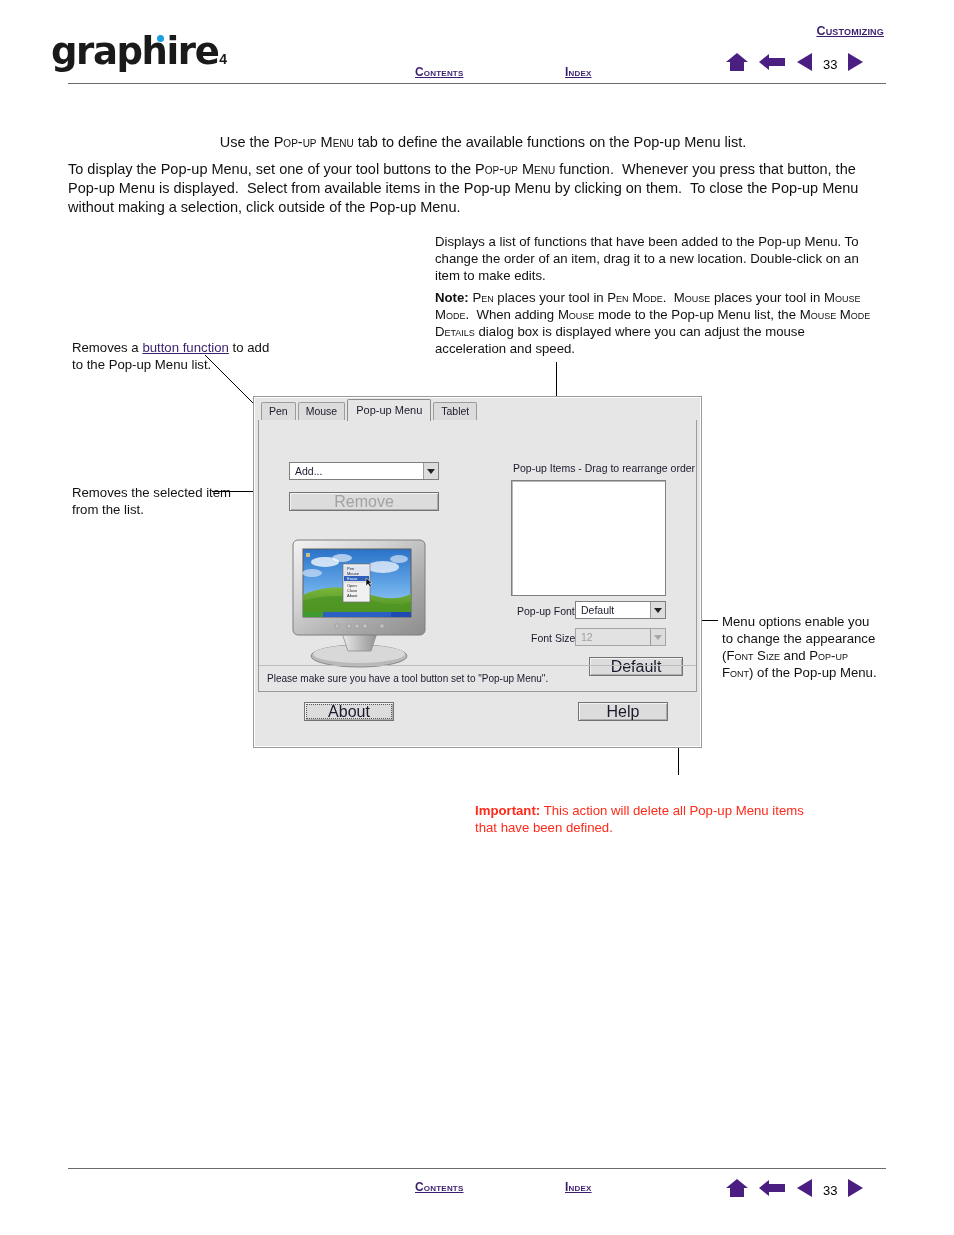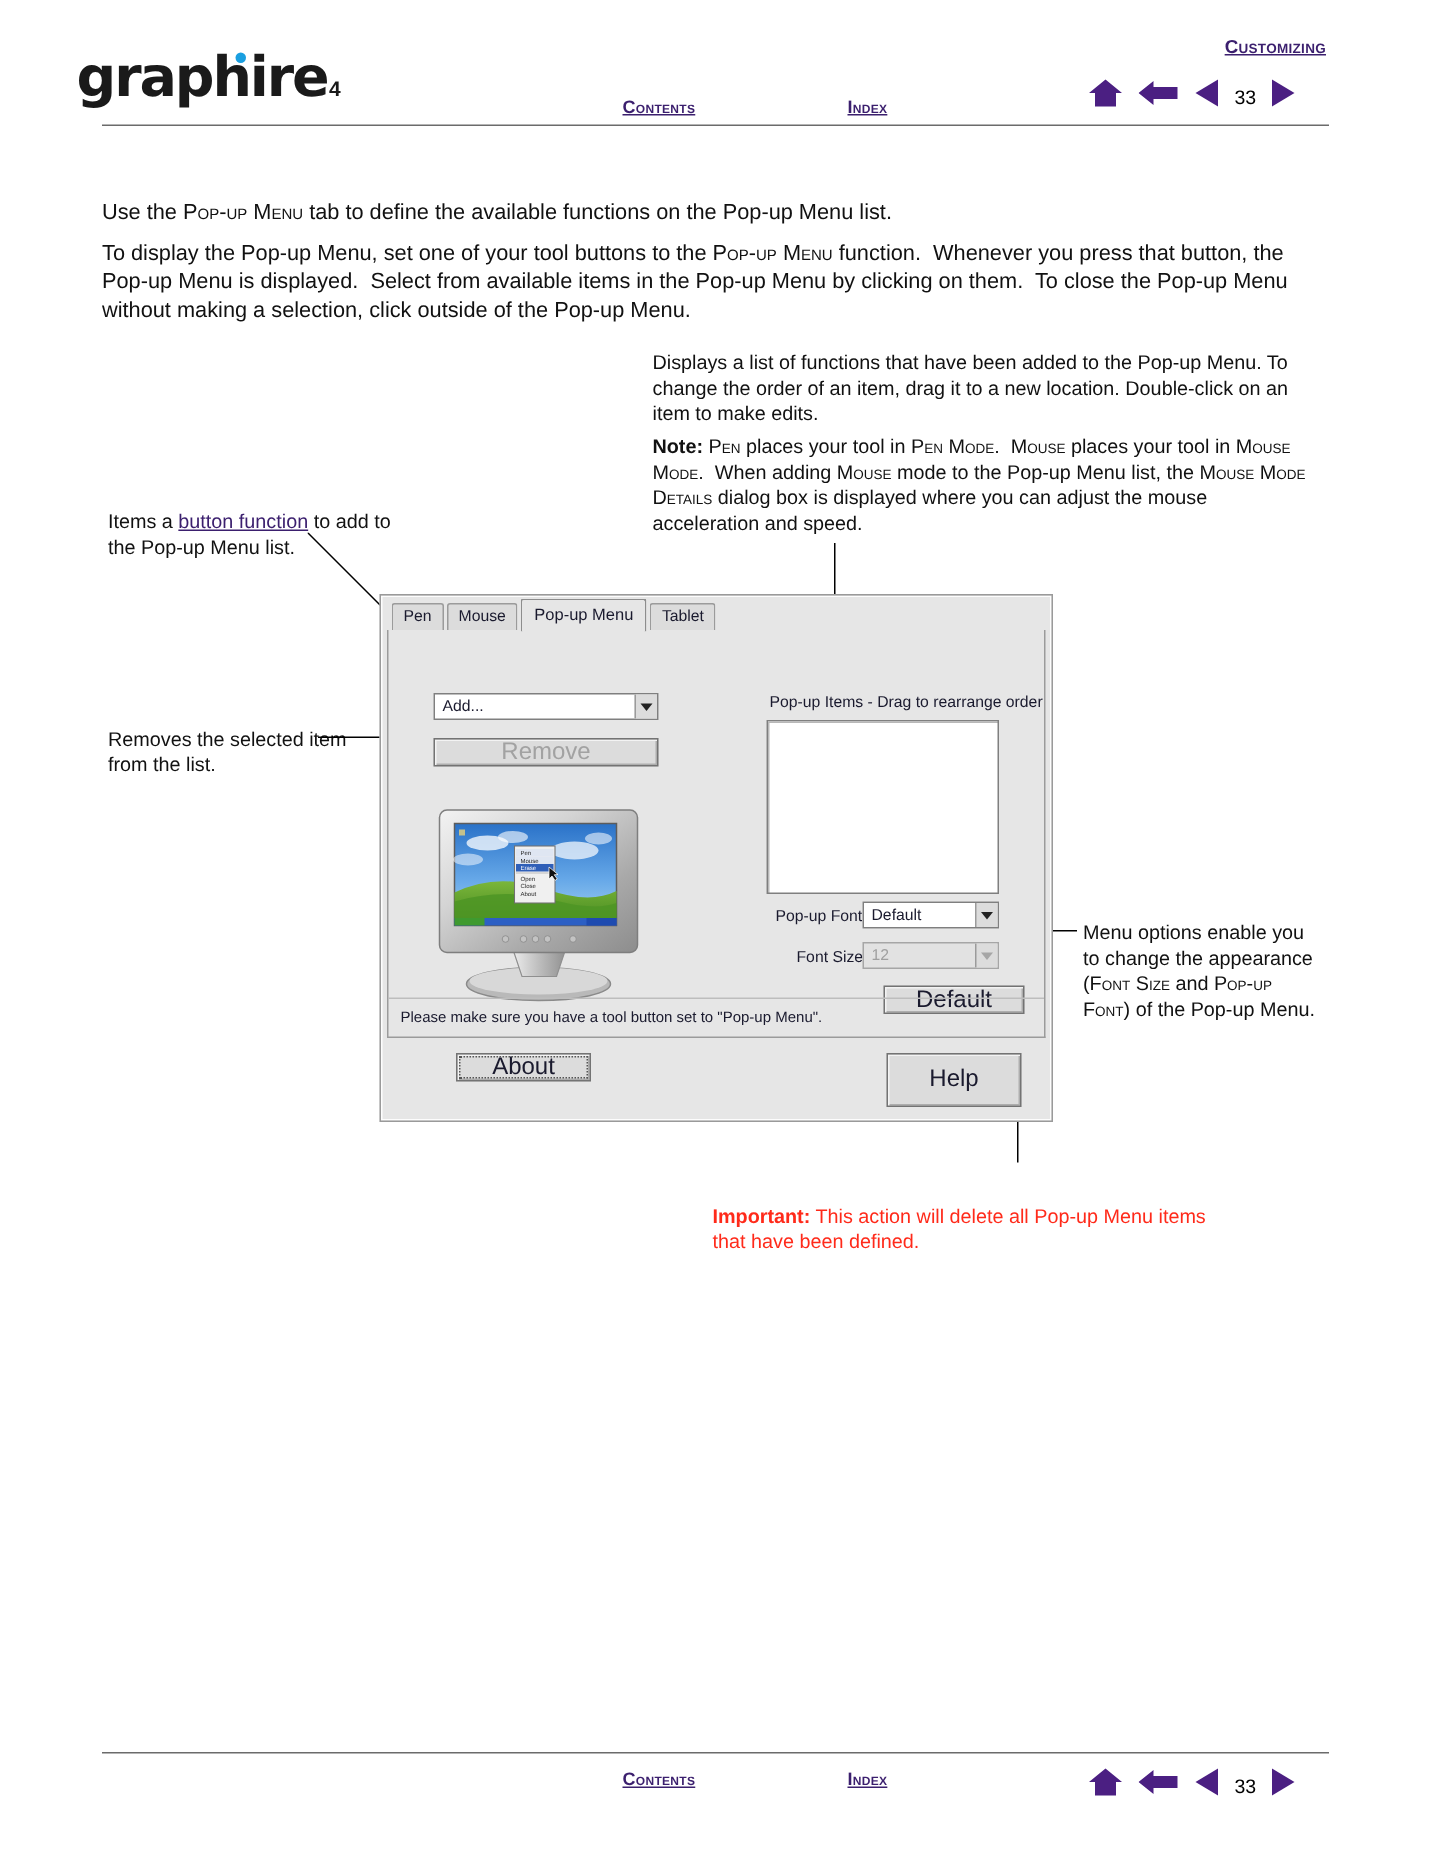--- a/index.html
+++ b/index.html
@@ -71,21 +71,21 @@
   h1.title {
     position:absolute; left:68px; top:105px; margin:0;
     font-size:19px; font-weight:bold; color:#1f3864;
     font-family:"Liberation Sans", sans-serif;
     letter-spacing:-0.2px;
   }
   .para {
     position:absolute; font-size:14.5px; color:#111;
     line-height:1.32; font-family:"Liberation Sans", sans-serif;
   }
-  #para1 { left:68px; top:133px; width:830px; }
+  #para1 { left:68px; top:133px; width:830px;text-align:center; }
   #para2 { left:68px; top:160px; width:818px; }
 
   
   .anno {
     position:absolute; font-size:13.2px; line-height:1.29;
     color:#111; font-family:"Liberation Sans", sans-serif;
   }
   .anno b { font-weight:bold; }
   .anno-important { color:#ff2a1a; }
   .anno-important b { color:#ff2a1a; }
@@ -258,21 +258,21 @@
   </div>
 
   <div class="anno" id="anno-list">Displays a list of functions that have been added to the Pop-up Menu. To change the order of an item, drag it to a new location. Double-click on an item to make edits.</div>
 
   <div class="anno" id="anno-note">
     <b>Note:</b>
     <span class="smallcaps">Pen</span> places your tool in <span class="smallcaps">Pen Mode</span>.&nbsp; <span class="smallcaps">Mouse</span> places your tool in <span class="smallcaps">Mouse Mode</span>.&nbsp; When adding <span class="smallcaps">Mouse</span> mode to the Pop-up Menu list, the <span class="smallcaps">Mouse Mode Details</span> dialog box is displayed where you can adjust the mouse acceleration and speed.
   </div>
 
   <div class="anno" id="anno-select">
-    <span>Items a </span><a class="inline-link" href="#">button function</a><span> to add to the Pop-up Menu list.</span>
+    <span>Removes a </span><a class="inline-link" href="#">button function</a><span> to add to the Pop-up Menu list.</span>
   </div>
 
   <div class="anno" id="anno-remove">Removes the selected item from the list.</div>
 
   <div class="anno" id="anno-menuopt">
     Menu options enable you to change the appearance (<span class="smallcaps">Font Size</span> and <span class="smallcaps">Pop-up Font</span>) of the Pop-up Menu.
   </div>
 
 
   <div class="anno anno-important" id="anno-imp">
@@ -405,21 +405,21 @@
             </span>
         </div>
 
         <div class="btn" style="left:330px; top:237px; width:94px; height:19px;">Default</div>
 
         <div class="statusbar">Please make sure you have a tool button set to "Pop-up Menu".</div>
       </div>
 
       <div class="dlg-footer">
         <div class="btn dashed-focus" style="left:46px; top:10px; width:90px; height:19px;">About</div>
-        <div class="btn" style="left:333px; top:10px; width:90px; height:36px;">Help</div>
+        <div class="btn" style="left:320px; top:10px; width:90px; height:19px;">Help</div>
       </div>
 
     </div>
   </div>
 
   <div class="ftr-rule"></div>
   <div class="ftr-contents">
     <span class="navlink">Contents</span>
   </div>
   <div class="ftr-index">

